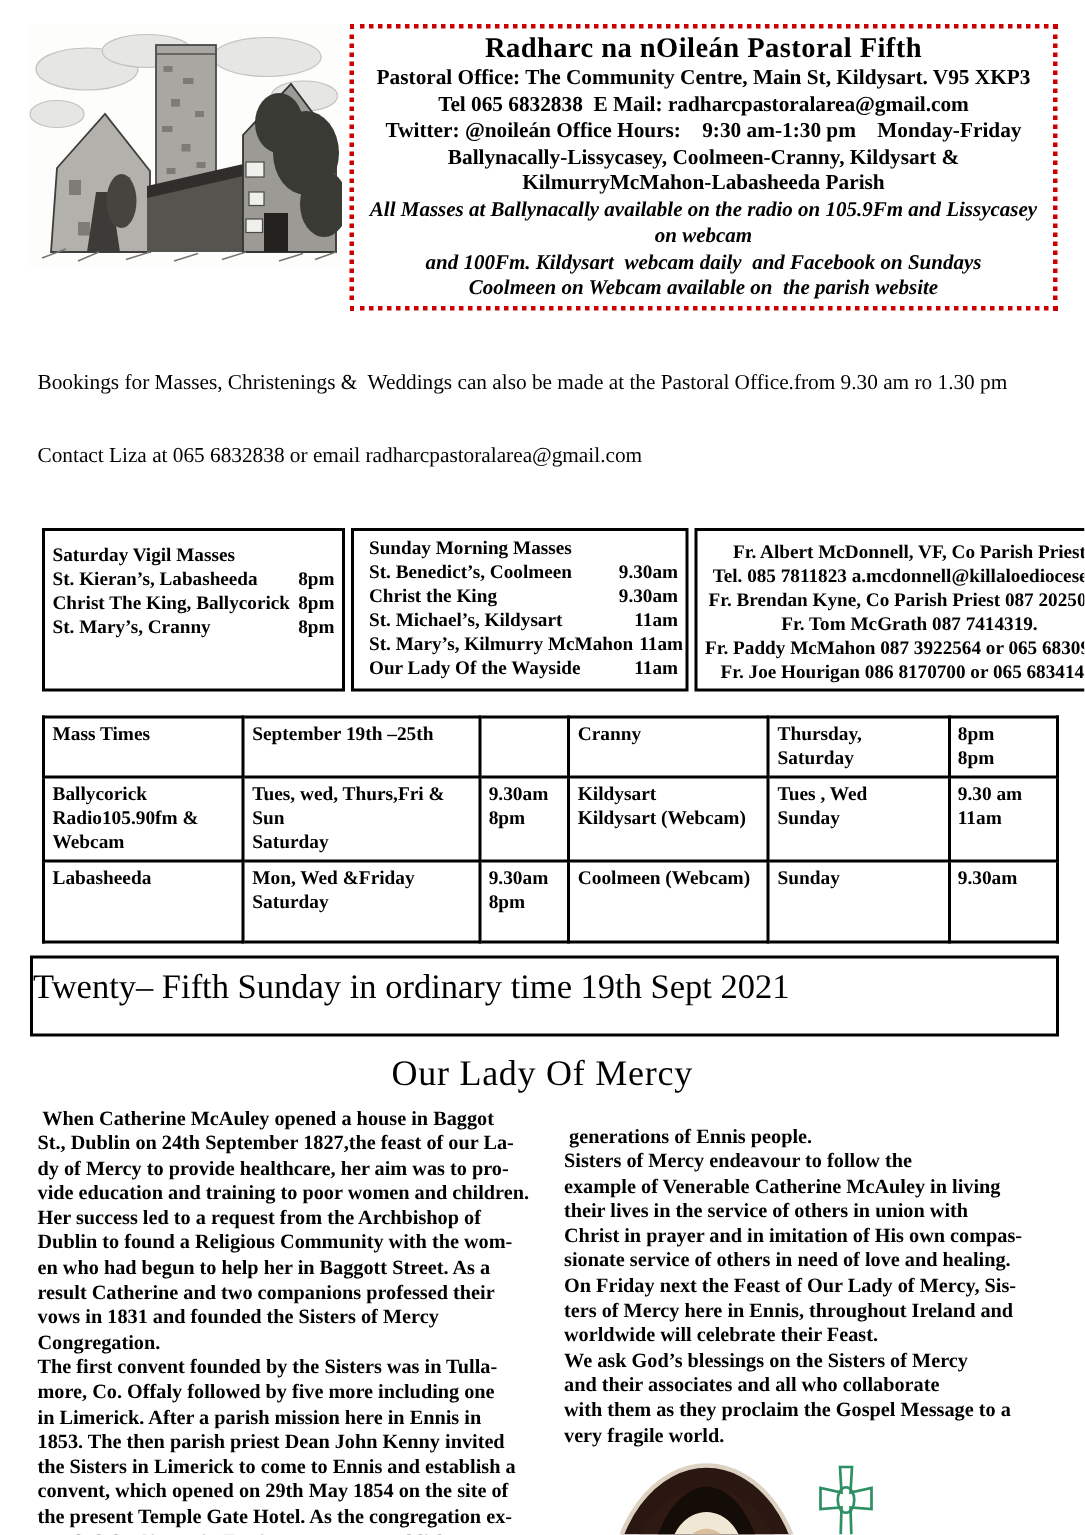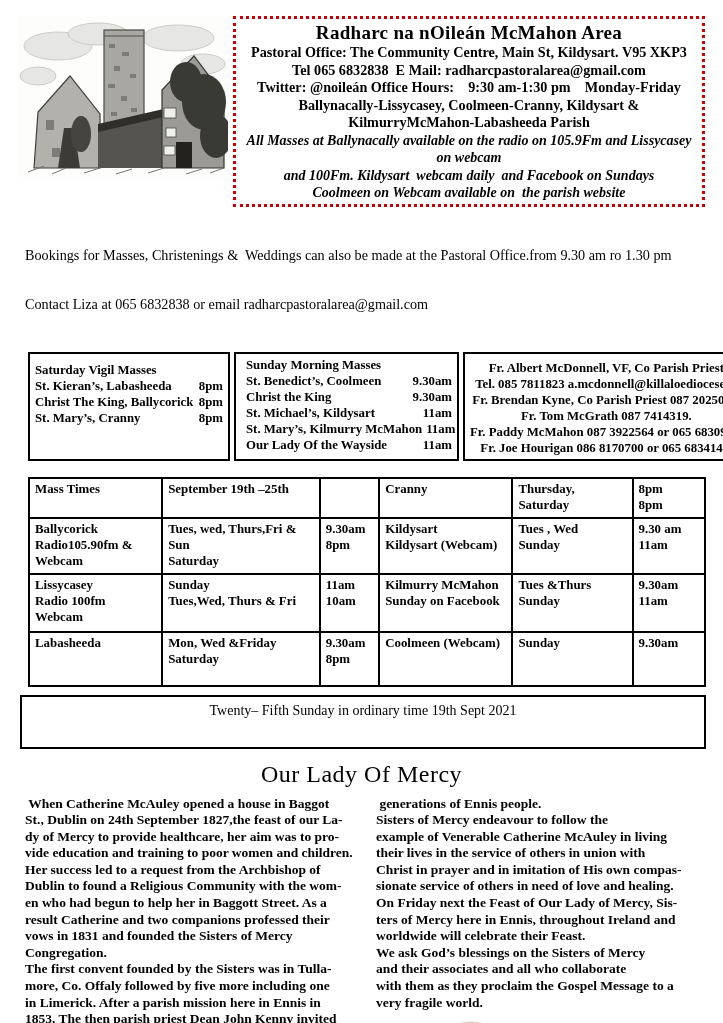--- a/index.html
+++ b/index.html
@@ -39,28 +39,28 @@
   .mass-table .c2 { width:48px; }
   .mass-table .c3 { width:126px; }
   .mass-table .c4 { width:112px; }
   .mass-table .c5 { width:62px; }
   .mass-table .r0 td { height:34px; }
   .mass-table .r1 td { height:50px; }
   .mass-table .r2 td { height:52px; }
   .mass-table .r3 td { height:48px; }
   
   .banner { margin:8px 0 0 20px; width:682px; height:44px; border:2px solid #000;
-    text-align:center; font-size:14px; padding-top:6px; box-sizing:content-box; }
+    text-align:left; font-size:23px; padding-top:6px; box-sizing:content-box; }
   
   .article-title { text-align:center; font-size:24px; margin-top:12px; letter-spacing:.5px; }
   .columns { display:flex; margin:8px 18px 0 25px; }
   .col-left  { width:345px; flex:0 0 auto; }
   .col-text  { font-size:13.5px; font-weight:bold; line-height:16.6px; white-space:pre; }
   .col-right { flex:1; margin-left:6px; }
-  .col-right .col-text { }
+  .col-right .col-text { margin-top:12px; }
   
   .mercy-footer { display:flex; margin-top:8px; }
   .portrait { width:134px; height:178px; margin-left:28px; margin-top:2px; flex:0 0 auto; }
   .right-stack { margin-left:6px; margin-top:2px; }
   .logo-row { display:flex; align-items:flex-start; }
 </style>
 </head>
 <body>
 
 <div class="page">
@@ -130,21 +130,21 @@
           <line x1="66" y1="157" x2="82" y2="152"></line>
             <line x1="98" y1="158" x2="114" y2="153"></line>
           <line x1="130" y1="157" x2="146" y2="152"></line>
             <line x1="168" y1="158" x2="184" y2="153"></line>
           <line x1="192" y1="157" x2="206" y2="152"></line>
         </g>
       </svg>
     </div>
 
     <div class="red-box">
-      <div class="hdr-title">Radharc na nOileán McMahon Area</div>
+      <div class="hdr-title">Radharc na nOileán Pastoral Fifth</div>
       <div class="hdr-line">Pastoral Office: The Community Centre, Main St, Kildysart. V95 XKP3</div>
       <div class="hdr-line">Tel 065 6832838  E Mail: radharcpastoralarea@gmail.com</div>
       <div class="hdr-line">Twitter: @noileán Office Hours:    9:30 am-1:30 pm    Monday-Friday</div>
       <div class="hdr-line">Ballynacally-Lissycasey, Coolmeen-Cranny, Kildysart &amp;</div>
       <div class="hdr-line">KilmurryMcMahon-Labasheeda Parish</div>
       <div class="hdr-italic">All Masses at Ballynacally available on the radio on 105.9Fm and Lissycasey on webcam</div>
       <div class="hdr-italic">and 100Fm. Kildysart  webcam daily  and Facebook on Sundays</div>
       <div class="hdr-italic">Coolmeen on Webcam available on  the parish website</div>
     </div>
   </div>
@@ -225,35 +225,20 @@
 Saturday</td>
         <td class="c2">9.30am
 8pm</td>
         <td class="c3">Kildysart
 Kildysart (Webcam)</td>
         <td class="c4">Tues , Wed
 Sunday</td>
         <td class="c5">9.30 am
 11am</td>
       </tr>
-      <tr class="r2">
-        <td class="c0">Lissycasey
-Radio 100fm
-Webcam</td>
-        <td class="c1">Sunday
-Tues,Wed, Thurs  &amp; Fri</td>
-        <td class="c2">11am
-10am</td>
-        <td class="c3">Kilmurry McMahon
-Sunday on Facebook</td>
-        <td class="c4">Tues  &amp;Thurs
-Sunday</td>
-        <td class="c5">9.30am
-11am</td>
-      </tr>
       <tr class="r3">
         <td class="c0">Labasheeda</td>
         <td class="c1">Mon, Wed &amp;Friday
  Saturday</td>
         <td class="c2">9.30am
 8pm</td>
         <td class="c3">Coolmeen (Webcam)</td>
         <td class="c4">Sunday</td>
         <td class="c5">9.30am</td>
       </tr>

